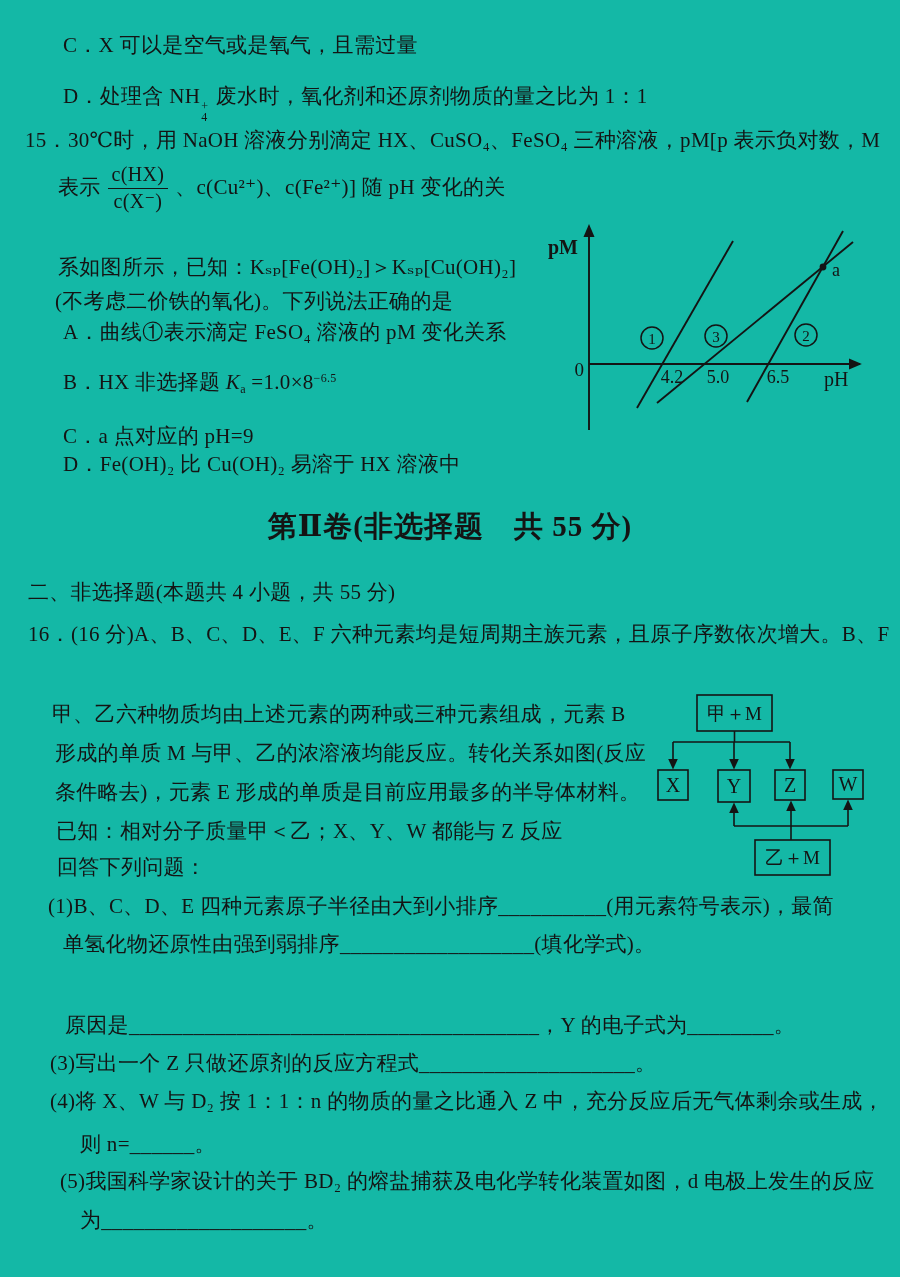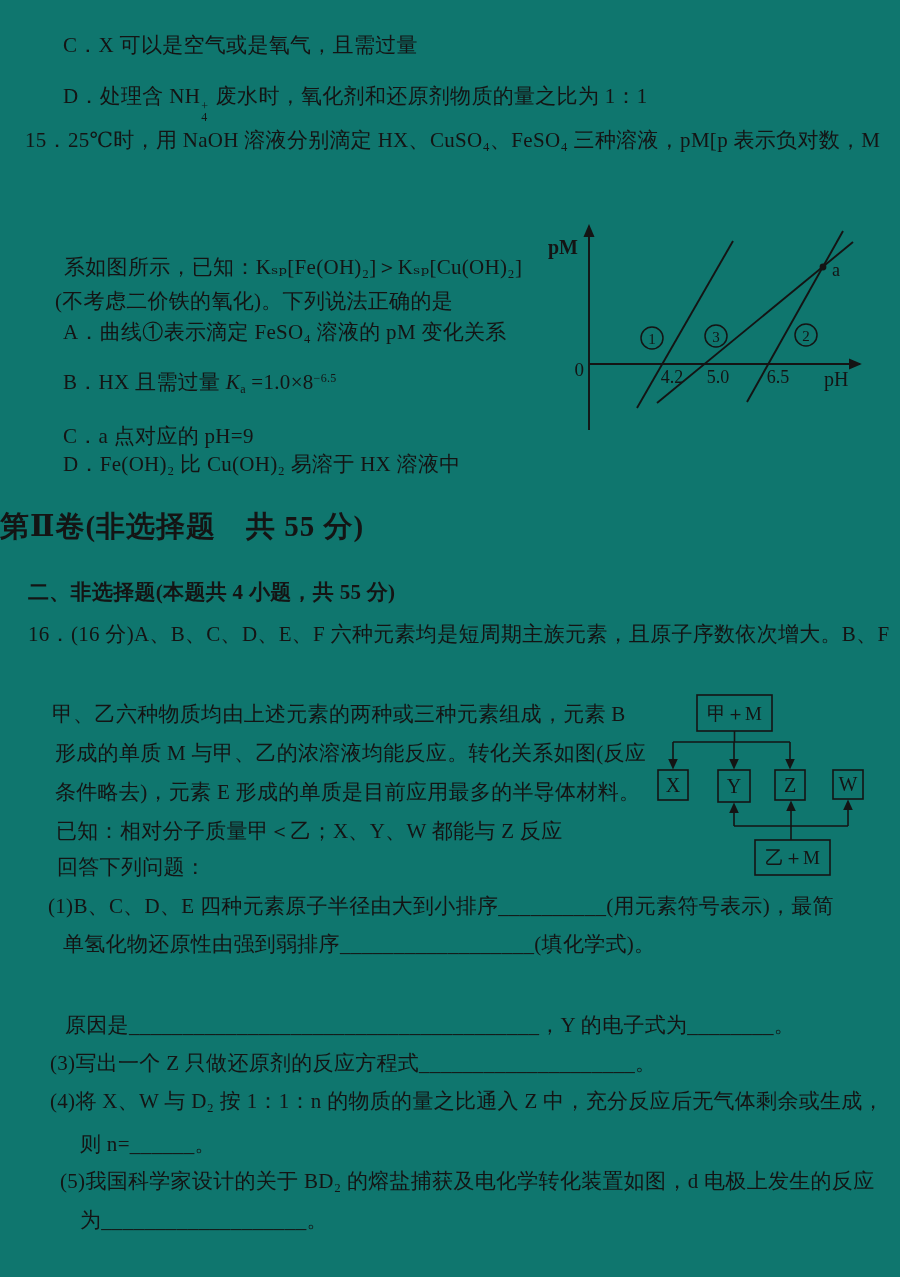--- a/index.html
+++ b/index.html
@@ -1,24 +1,24 @@
 <!DOCTYPE html>
 <html><head>
 <meta charset="utf-8">
 <style>
   html,body{margin:0;padding:0;background:#e8e8e8;}
   .page{
     position:relative;width:900px;height:1277px;margin:0 auto;
-    background:#0f766e;color:#141414;
+    background:#14b8a6;color:#141414;
     font-family:"Liberation Serif","DejaVu Serif",serif;
     overflow:hidden;
   }
   .ln{position:absolute;font-size:21px;line-height:1.3;white-space:nowrap;letter-spacing:.3px;}
-  .title{font-size:29px;font-weight:bold;letter-spacing:1px;width:900px;text-align:left;}
-  .bold{font-weight:bold;}
+  .title{font-size:29px;font-weight:bold;letter-spacing:1px;width:900px;text-align:center;}
+  .bold{font-weight:normal;}
   sub{font-size:12px;vertical-align:-4px;}
   sup{font-size:12px;vertical-align:7px;text-align:center;}
   i.kvar{font-style:italic;font-size:21px;}
   
   .stk{display:inline-flex;flex-direction:column;align-items:flex-start;vertical-align:-7px;line-height:1;font-size:12px;margin:0 2px 0 1px;}
   .stk span{display:block;height:11px;}
   
   .fracline{display:flex;align-items:center;}
   .frac{display:inline-block;text-align:center;margin:0 7px;font-size:20px;line-height:1.15;}
   .fnum{display:block;padding:0 4px 2px;border-bottom:1.7px solid #141414;}
@@ -32,27 +32,35 @@
 <body>
 
 <div class="page">
 
   <div class="ln" style="left:63px;top:32px">C．X 可以是空气或是氧气，且需过量</div>
   <div class="ln" style="left:63px;top:83px"><span>D．处理含 NH</span><span class="stk">
         <span>+</span>
         <span>4</span>
       </span><span> 废水时，氧化剂和还原剂物质的量之比为 1：1</span></div>
 
-  <div class="ln" style="left:25px;top:127px">15．25℃时，用 NaOH 溶液分别滴定 HX、CuSO₄、FeSO₄ 三种溶液，pM[p 表示负对数，M</div>
+  <div class="ln" style="left:25px;top:127px">15．30℃时，用 NaOH 溶液分别滴定 HX、CuSO₄、FeSO₄ 三种溶液，pM[p 表示负对数，M</div>
 
+  <div class="ln fracline" style="left:58px;top:163px">
+    <span>表示</span>
+    <span class="frac">
+      <span class="fnum">c(HX)</span>
+      <span class="fden">c(X⁻)</span>
+    </span>
+    <span>、c(Cu²⁺)、c(Fe²⁺)] 随 pH 变化的关</span>
+  </div>
 
-  <div class="ln" style="left:64px;top:254px">系如图所示，已知：Kₛₚ[Fe(OH)₂]＞Kₛₚ[Cu(OH)₂]</div>
+  <div class="ln" style="left:58px;top:254px">系如图所示，已知：Kₛₚ[Fe(OH)₂]＞Kₛₚ[Cu(OH)₂]</div>
   <div class="ln" style="left:55px;top:288px">(不考虑二价铁的氧化)。下列说法正确的是</div>
   <div class="ln" style="left:63px;top:319px">A．曲线①表示滴定 FeSO₄ 溶液的 pM 变化关系</div>
-  <div class="ln" style="left:63px;top:369px"><span>B．HX 且需过量 </span><i class="kvar">K</i><sub>a</sub><span> =1.0×8</span><sup>−6.5</sup></div>
+  <div class="ln" style="left:63px;top:369px"><span>B．HX 非选择题 </span><i class="kvar">K</i><sub>a</sub><span> =1.0×8</span><sup>−6.5</sup></div>
   <div class="ln" style="left:63px;top:423px">C．a 点对应的 pH=9</div>
   <div class="ln" style="left:63px;top:451px">D．Fe(OH)₂ 比 Cu(OH)₂ 易溶于 HX 溶液中</div>
 
   <svg style="position:absolute;left:540px;top:216px" width="340" height="216" viewBox="0 0 340 216">
     <defs>
       <marker id="arr" markerWidth="8" markerHeight="8" refX="6" refY="3" orient="auto">
         <path d="M0,0 L7,3 L0,6 z" fill="#141414"></path>
       </marker>
     </defs>
 

